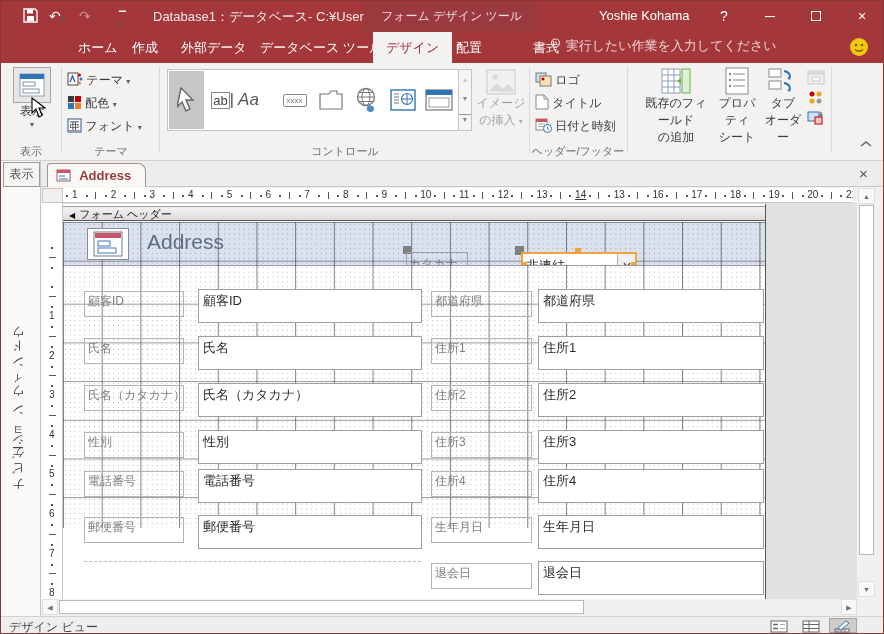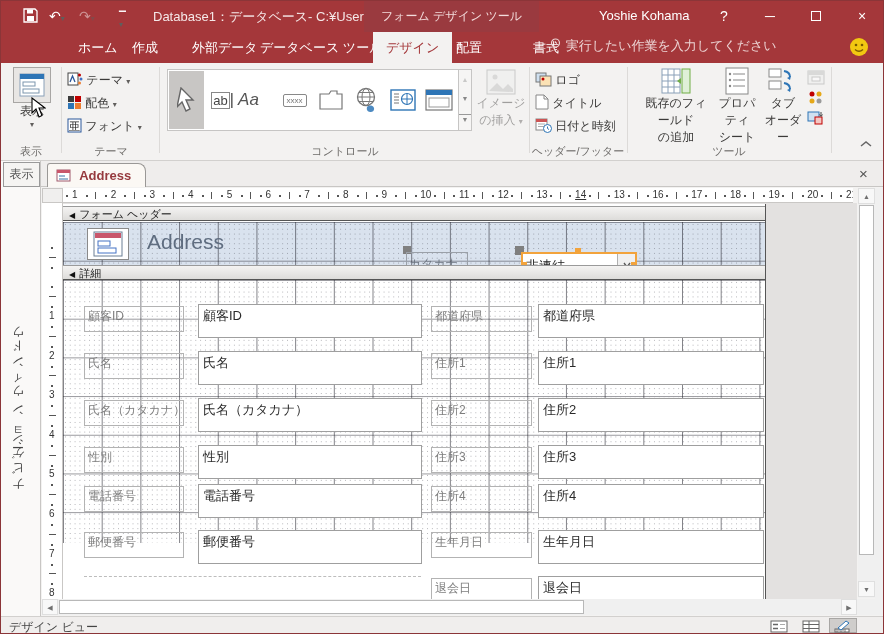--- a/index.html
+++ b/index.html
@@ -43,21 +43,21 @@
   #canvasbg{position:absolute;left:62px;top:202px;width:794px;height:396px;background:#e3e1e0;}
   #form{position:absolute;left:0px;top:1px;width:703px;height:395px;overflow:hidden;background:#fff;border-right:1px solid #555;}
   .secbar{position:absolute;left:0;width:703px;height:15px;background:linear-gradient(#f4f3f2,#dddcda);border-top:1px solid #9a9a9a;border-bottom:1px solid #555;font-size:11px;color:#222;line-height:14px;}
   .secarrow{display:inline-block;margin:0 4px 0 6px;font-size:8px;color:#111;}
   .grid{background-image:
     repeating-linear-gradient(to right, rgba(30,30,40,.55) 0 1px, transparent 1px 38.7px),
     repeating-linear-gradient(to bottom, rgba(30,30,40,.45) 0 1px, transparent 1px 38.7px),
     radial-gradient(circle, rgba(60,60,70,.38) .6px, transparent .8px);
     background-size:38.7px 100%,100% 38.7px,4.84px 4.84px;}
   #hdrband{position:absolute;left:0;top:18px;width:703px;height:43px;background-color:#d9e2ee;}
-  #detail{position:absolute;left:0;top:76px;width:703px;height:263px;background-color:#fff;padding-left:11px;}
+  #detail{position:absolute;left:0;top:61px;width:703px;height:263px;background-color:#fff;padding-left:11px;}
   .flabel{position:absolute;border:1px solid #b3b3b3;color:#7e7e7e;font-size:12px;padding:1px 3px;height:26px;overflow:hidden;white-space:nowrap;}
   .ftext{position:absolute;border:1px solid #9f9f9f;background:#fff;color:#2a2a2a;font-size:13px;padding:2px 4px;height:34px;overflow:hidden;white-space:nowrap;}
   
   .sbar{background:#f0f0f0;position:absolute;}
   .sbtn{position:absolute;background:#f8f8f8;border:1px solid #dfdfdf;color:#707070;font-size:7px;text-align:center;}
   .sthumb{position:absolute;background:#fff;border:1px solid #b8b8b8;}
   
   #statusbar{position:absolute;left:0;top:615px;width:884px;height:17px;background:#f0eeed;border-top:1px solid #d2d0ce;font-size:12px;color:#444;}
   #redline{position:absolute;left:0;top:632px;width:884px;height:2px;background:#A4373A;}
   .viewbtn{position:absolute;top:1px;width:28px;height:15px;text-align:center;}
@@ -87,21 +87,21 @@
     <div class="user-text">Yoshie Kohama</div>
     <div class="winctl" style="left:706px;">?</div>
     <div class="winctl" style="left:752px;">─</div>
     <div class="winctl" style="left:798px;"><span style="display:inline-block;width:10px;height:10px;border:1px solid #fff;"></span></div>
     <div class="winctl" style="left:844px;">×</div>
   </div>
 
   <div id="tabrow">
     <div class="rtab" style="left:64px;">ホーム</div>
     <div class="rtab" style="left:118px;">作成</div>
-    <div class="rtab" style="left:178px;">外部データ</div>
+    <div class="rtab" style="left:167px;">外部データ</div>
     <div class="rtab" style="left:246px;">データベース ツール</div>
     <div class="rtab active" style="left:372px;">デザイン</div>
     <div class="rtab" style="left:442px;">配置</div>
     <div class="rtab" style="left:519px;">書式</div>
     <div id="tellme">
       <svg width="13" height="16" viewBox="0 0 13 16" style="display:inline-block;vertical-align:-3px;">
           <circle cx="6.5" cy="6" r="4" fill="none" stroke="#ecd3d3" stroke-width="1.2"></circle>
           <path d="M5 10.5h3M5 12.5h3" stroke="#ecd3d3" stroke-width="1.2"></path>
         </svg>
       <span>実行したい作業を入力してください</span>
@@ -295,21 +295,20 @@
           <circle cx="12" cy="11" r="2.5" fill="#9a9a9a"></circle>
         </svg>
       </div>
     <div style="position:absolute;left:806px;top:47px;">
       <svg width="18" height="16" viewBox="0 0 18 16">
           <rect x="1" y="2" width="11" height="9" fill="#cfe0f0" stroke="#2e75b6"></rect>
           <rect x="8" y="7" width="7" height="7" fill="#f4c7c3" stroke="#c00000"></rect>
           <path d="M14 2v4M12.5 4.5l1.5 2 1.5-2" stroke="#444" fill="none"></path>
         </svg>
       </div>
-    <div class="glabel" style="left:626px;width:204px;">ツール</div>
     <div class="gsep" style="left:830px;"></div>
     <div style="position:absolute;left:858px;top:76px;">
       <svg width="14" height="10" viewBox="0 0 14 10">
           <path d="M2 7l5-4 5 4" fill="none" stroke="#666" stroke-width="1.5"></path>
         </svg>
       </div>
 
     <div style="position:absolute;left:30px;top:34px;z-index:50;">
       <svg width="15" height="21" viewBox="0 0 15 21">
           <path d="M1 1l0 15 4-4 3 8 3-1.5-3-7.5h6z" fill="#fff" stroke="#000" stroke-width="1.1"></path>

